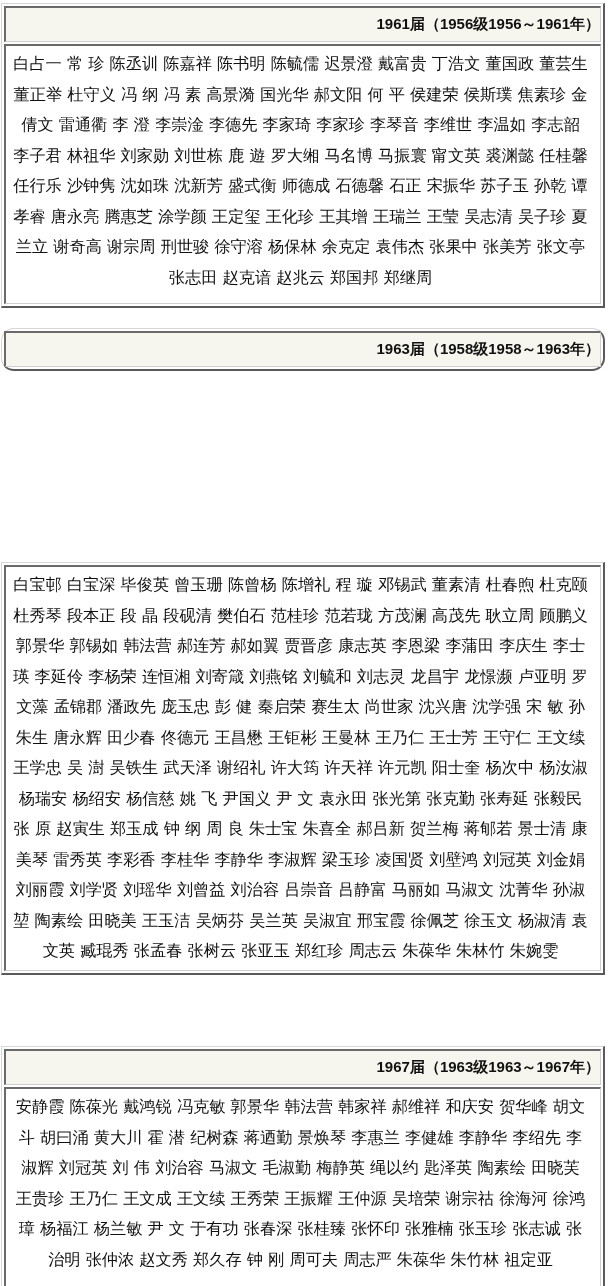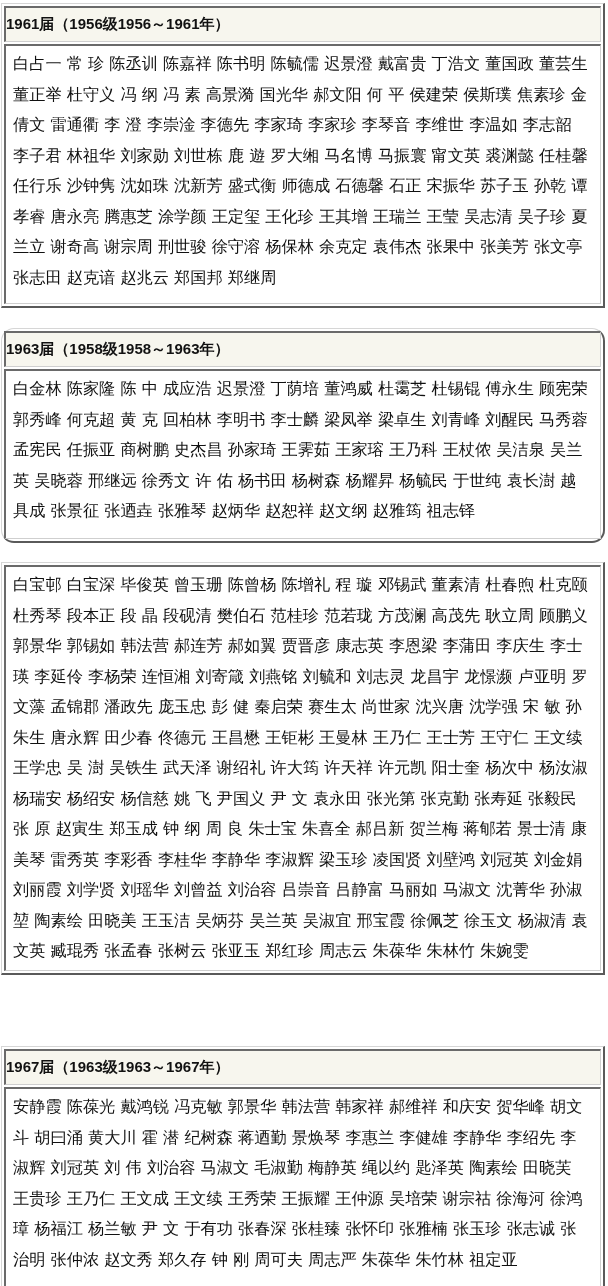--- a/index.html
+++ b/index.html
@@ -30,40 +30,40 @@
     .roster td {
       box-sizing: border-box;
     }
     .hdr {
       background: #f7f6ee;
       border-top: 2px solid #6a6a6a;
       border-left: 2px solid #6a6a6a;
       border-right: 1px solid #cfcfcf;
       border-bottom: 1px solid #cfcfcf;
       height: 36px;
-      text-align: left;
+      text-align: right;
       font-family: "Liberation Sans", sans-serif;
       font-weight: bold;
       font-size: 15px;
       color: #111111;
       padding: 0;
       vertical-align: middle;
     }
     .body-cell {
       background: #ffffff;
       border-top: 2px solid #6a6a6a;
       border-left: 2px solid #6a6a6a;
       border-right: 1px solid #cfcfcf;
       border-bottom: 1px solid #cfcfcf;
       padding: 3px 12px 3px 7px;
       font-size: 16.2px;
       line-height: 30.5px;
       letter-spacing: 0px;
       vertical-align: top;
-      text-align: left;
+      text-align: center;
       word-break: break-all;
     }
     .name {
       display: inline;
     }
   </style>
 </head>
 <body>
 
 <table class="roster" style="top:3px;">
@@ -76,25 +76,20 @@
       <span class="name">白占一 常 珍 陈丞训 陈嘉祥 陈书明 陈毓儒 迟景澄 戴富贵 丁浩文 董国政 董芸生 董正举 杜守义 冯 纲 冯 素 高景漪 国光华 郝文阳 何 平 侯建荣 侯斯璞 焦素珍 金倩文 雷通衢 李 澄 李崇淦 李德先 李家琦 李家珍 李琴音 李维世 李温如 李志韶 李子君 林祖华 刘家勋 刘世栋 鹿 遊 罗大缃 马名博 马振寰 甯文英 裘渊懿 任桂馨 任行乐 沙钟隽 沈如珠 沈新芳 盛式衡 师德成 石德馨 石正 宋振华 苏子玉 孙乾 谭孝睿 唐永亮 腾惠芝 涂学颜 王定玺 王化珍 王其增 王瑞兰 王莹 吴志清 吴子珍 夏兰立 谢奇高 谢宗周 刑世骏 徐守溶 杨保林 余克定 袁伟杰 张果中 张美芳 张文亭 张志田 赵克谙 赵兆云 郑国邦 郑继周</span>
     </td>
   </tr>
 </tbody>
   </table>
 
 <table class="roster" style="top:328px;border-radius:13px;">
   <tbody>
       <tr>
     <td class="hdr">1963届（1958级1958～1963年）</td>
-  </tr>
-  <tr>
-    <td class="body-cell" style="height:170px;">
-      <span class="name">白金林 陈家隆 陈 中 成应浩 迟景澄 丁荫培 董鸿威 杜霭芝 杜锡锟 傅永生 顾宪荣 郭秀峰 何克超 黄 克 回柏林 李明书 李士麟 梁凤举 梁卓生 刘青峰 刘醒民 马秀蓉 孟宪民 任振亚 商树鹏 史杰昌 孙家琦 王霁茹 王家瑢 王乃科 王杖侬 吴洁泉 吴兰英 吴晓蓉 邢继远 徐秀文 许 佑 杨书田 杨树森 杨耀昇 杨毓民 于世纯 袁长澍 越具成 张景征 张迺垚 张雅琴 赵炳华 赵恕祥 赵文纲 赵雅筠 祖志铎</span>
-    </td>
   </tr>
 </tbody>
   </table>
 
 <table class="roster" style="top:562px;">
   <tbody>
   <tr>
     <td class="body-cell" style="height:294px;">
       <span class="name">白宝邨 白宝深 毕俊英 曾玉珊 陈曾杨 陈增礼 程 璇 邓锡武 董素清 杜春煦 杜克颐 杜秀琴 段本正 段 晶 段砚清 樊伯石 范桂珍 范若珑 方茂澜 高茂先 耿立周 顾鹏义 郭景华 郭锡如 韩法营 郝连芳 郝如翼 贾晋彦 康志英 李恩梁 李蒲田 李庆生 李士瑛 李延伶 李杨荣 连恒湘 刘寄箴 刘燕铭 刘毓和 刘志灵 龙昌宇 龙憬濒 卢亚明 罗文藻 孟锦郡 潘政先 庞玉忠 彭 健 秦启荣 赛生太 尚世家 沈兴唐 沈学强 宋 敏 孙朱生 唐永辉 田少春 佟德元 王昌懋 王钜彬 王曼林 王乃仁 王士芳 王守仁 王文续 王学忠 吴 澍 吴铁生 武天泽 谢绍礼 许大筠 许天祥 许元凯 阳士奎 杨次中 杨汝淑 杨瑞安 杨绍安 杨信慈 姚 飞 尹国义 尹 文 袁永田 张光第 张克勤 张寿延 张毅民 张 原 赵寅生 郑玉成 钟 纲 周 良 朱士宝 朱喜全 郝吕新 贺兰梅 蒋郇若 景士清 康美琴 雷秀英 李彩香 李桂华 李静华 李淑辉 梁玉珍 凌国贤 刘壁鸿 刘冠英 刘金娟 刘丽霞 刘学贤 刘瑶华 刘曾益 刘治容 吕崇音 吕静富 马丽如 马淑文 沈菁华 孙淑堃 陶素绘 田晓美 王玉洁 吴炳芬 吴兰英 吴淑宜 邢宝霞 徐佩芝 徐玉文 杨淑清 袁文英 臧琨秀 张孟春 张树云 张亚玉 郑红珍 周志云 朱葆华 朱林竹 朱婉雯</span>
     </td>

